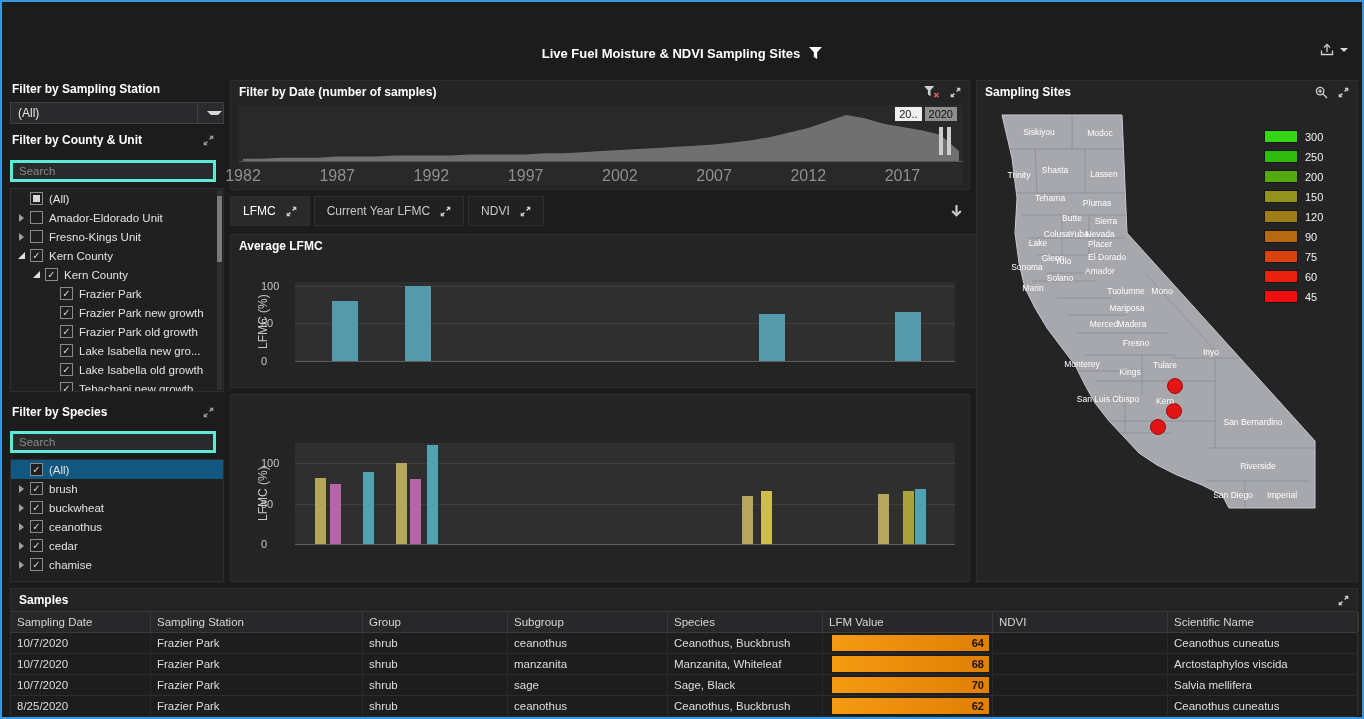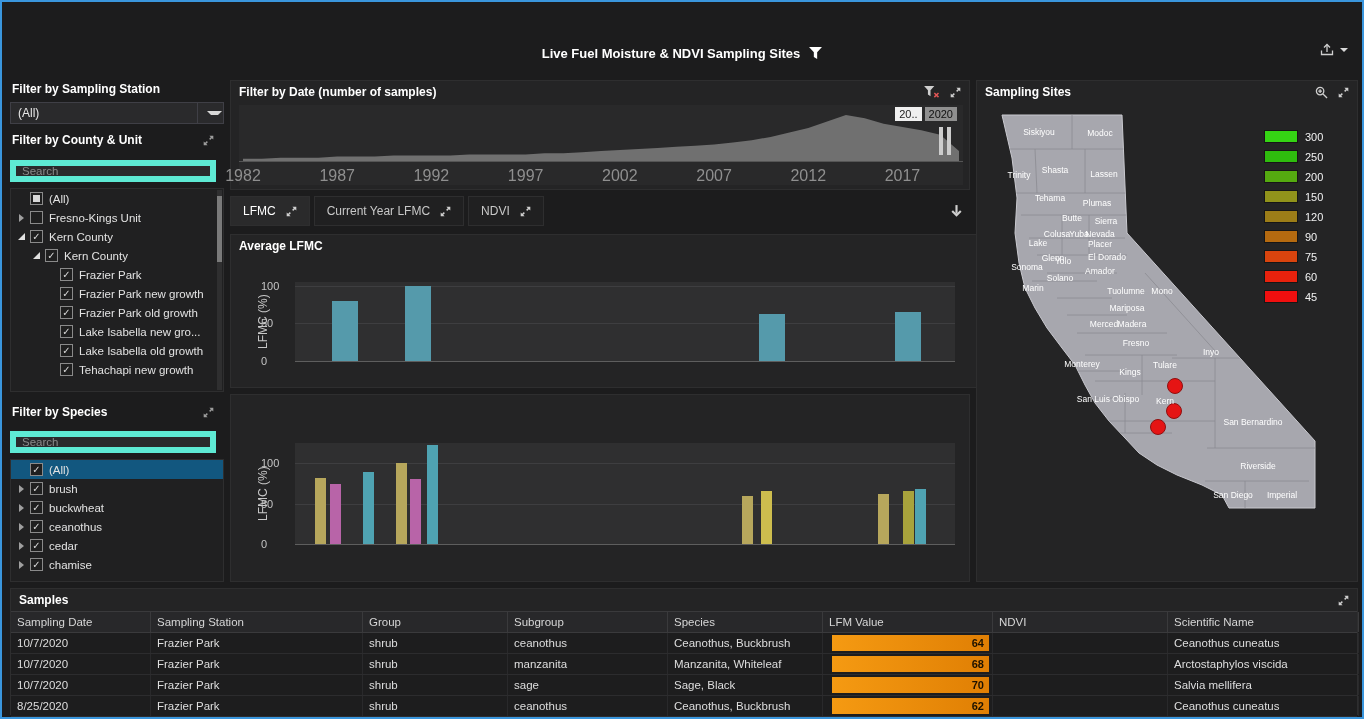--- a/index.html
+++ b/index.html
@@ -24,21 +24,21 @@
   .ic-dim{color:#9d9d9d;}
   .caret{width:0;height:0;border-left:4px solid transparent;border-right:4px solid transparent;border-top:4px solid #d8d8d8;display:inline-block;}
   
   .sb-label{position:absolute;left:10px;font-size:12px;font-weight:bold;color:#fff;}
   .sb-head{position:absolute;left:10px;width:202px;display:flex;align-items:center;font-size:12px;font-weight:bold;color:#fff;}
   .sb-head .ic{margin-left:auto;}
   .dd{position:absolute;left:8px;width:214px;height:22px;background:#2a2a2c;border:1px solid #3f3f46;
       box-sizing:border-box;display:flex;align-items:center;font-size:12px;color:#e8e8e8;}
   .dd span{padding-left:7px;}
   .dd-btn{margin-left:auto;width:18px;height:100%;display:flex;align-items:center;justify-content:center;border-left:1px solid #3f3f46;}
-  .search{position:absolute;left:8px;width:206px;height:22px;background:#2a2a2c;border:6px solid #5eead4;
+  .search{position:absolute;left:8px;width:206px;height:22px;background:#2a2a2c;border:3px solid #5eead4;
       box-sizing:border-box;color:#cfcfcf;font-size:11.5px;padding:0 6px;font-family:"Liberation Sans",sans-serif;outline:none;}
   .search::placeholder{color:#8a8a8a;}
   .tree{position:absolute;left:8px;width:214px;background:#202021;border:1px solid #2e2e2f;box-sizing:border-box;overflow:hidden;}
   .tree-row{display:flex;align-items:center;height:19px;font-size:11.5px;white-space:nowrap;overflow:hidden;color:#e2e2e2;}
   .tree-row.sel{background:#12577f;}
   .exp{width:12px;height:12px;display:inline-flex;align-items:center;justify-content:center;margin-right:3px;flex:none;}
   .exp-c::before{content:"";width:0;height:0;border-left:5px solid #9f9f9f;border-top:4px solid transparent;border-bottom:4px solid transparent;}
   .exp-e::before{content:"";width:0;height:0;border-left:7px solid transparent;border-bottom:7px solid #e0e0e0;}
   .cb{width:13px;height:13px;border:1px solid #8a8a8a;background:#1f1f1f;display:inline-flex;align-items:center;justify-content:center;
       margin-right:6px;flex:none;font-size:10px;line-height:1;color:#d8d8d8;box-sizing:border-box;}
@@ -125,20 +125,25 @@
       </span>
   </div>
   <input class="search" style="top: 158px;" placeholder="Search">
   <div class="tree" id="county-tree" style="top:186px;height:204px">
       <div class="tree-row" style="padding-left: 4px;">
         <span class="exp exp-n"></span>
         <span class="cb">
           <span class="cb-fill"></span>
         </span>
         <span>(All)</span>
+      </div>
+      <div class="tree-row" style="padding-left: 4px;">
+        <span class="exp exp-c"></span>
+        <span class="cb"></span>
+        <span>Amador-Eldorado Unit</span>
       </div>
       <div class="tree-row" style="padding-left: 4px;">
         <span class="exp exp-c"></span>
         <span class="cb"></span>
         <span>Fresno-Kings Unit</span>
       </div>
       <div class="tree-row" style="padding-left: 4px;">
         <span class="exp exp-e"></span>
         <span class="cb">✓</span>
         <span>Kern County</span>

